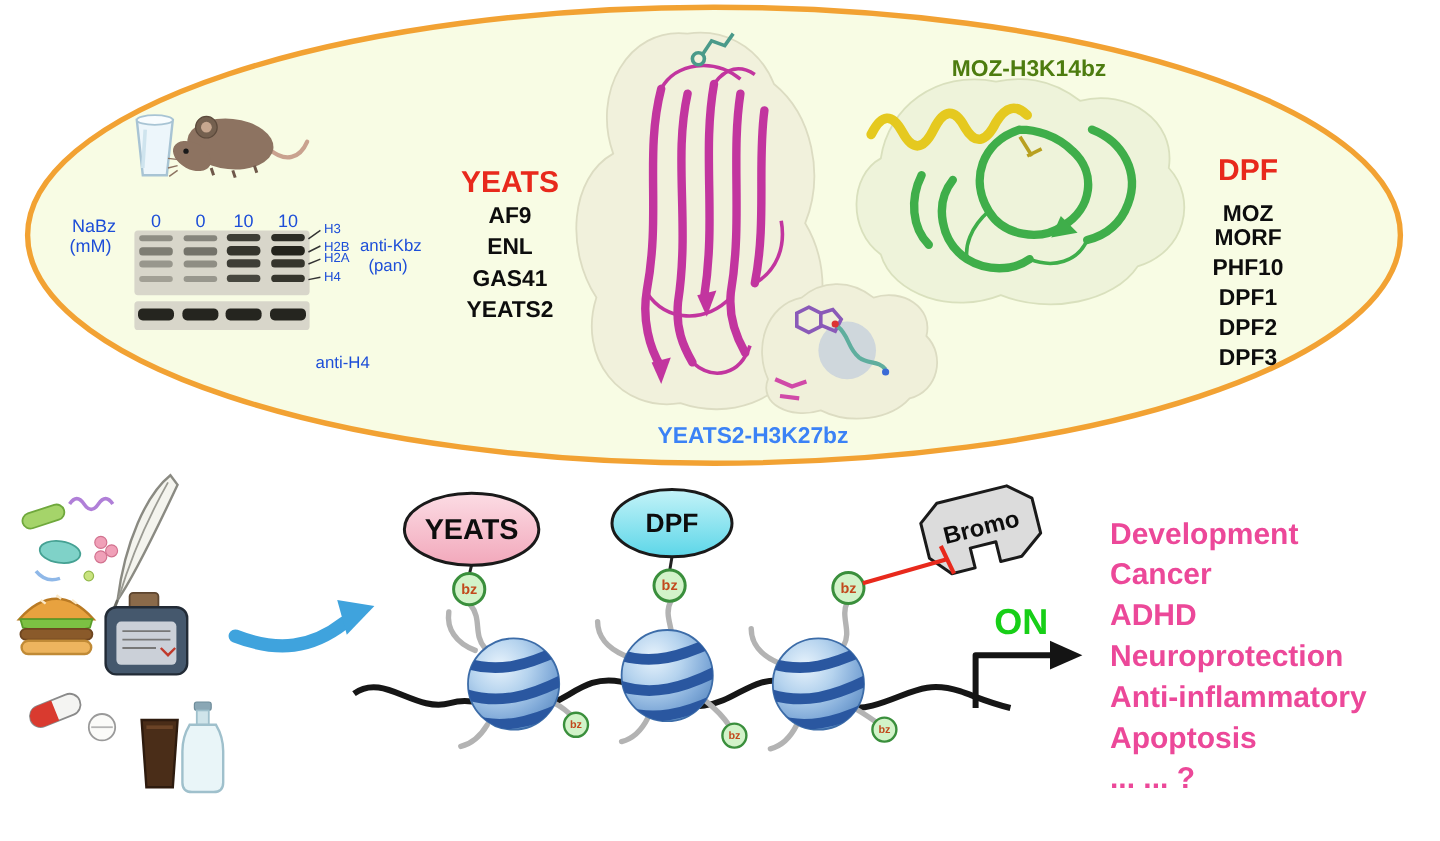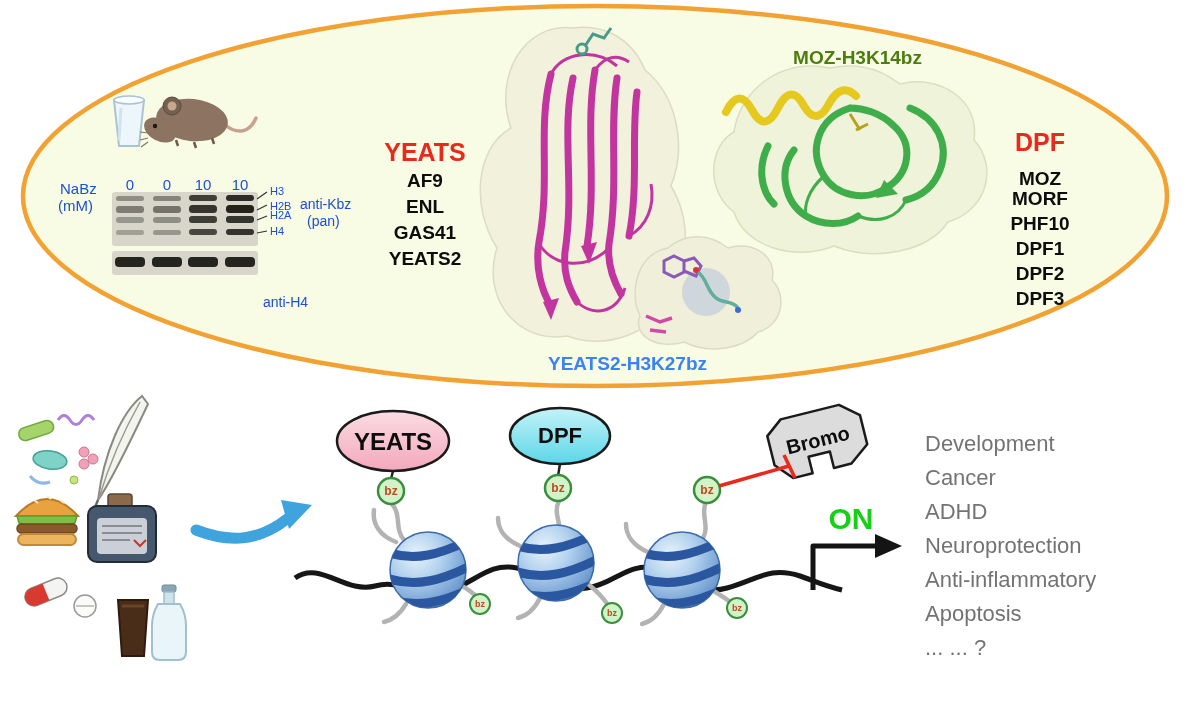--- a/index.html
+++ b/index.html
@@ -15,21 +15,21 @@
   .member{font-size:19px;font-weight:bold;color:#0d0d0d;}
   .slabel{font-size:19px;font-weight:bold;}
   .moz{color:#4d7c0f;}
   .y2{color:#3b82f6;}
   .bubble{font-size:24px;font-weight:bold;color:#0d0d0d;}
   .bubble-sm{font-size:22px;font-weight:bold;color:#0d0d0d;}
   .bromo{font-size:20px;font-weight:bold;color:#0d0d0d;transform:rotate(-14deg);}
   .bz{font-size:12px;font-weight:bold;color:#c2491d;line-height:14px;}
   .bzs{font-size:9px;font-weight:bold;color:#c2491d;line-height:12px;}
   .on{font-size:30px;font-weight:bold;color:#17cf17;}
-  .outcome{font-size:22px;font-weight:normal;color:#737373;}
+  .outcome{font-size:25px;font-weight:bold;color:#ec4899;}
 </style>
 </head>
 <body>
 
 <div class="canvas">
 
 <svg class="art" width="1200" height="701" viewBox="0 0 1200 701">
   <defs>
     <radialGradient id="nucGrad" cx="35%" cy="30%" r="80%">
       <stop offset="0%" stop-color="#e8f3fc"></stop>

